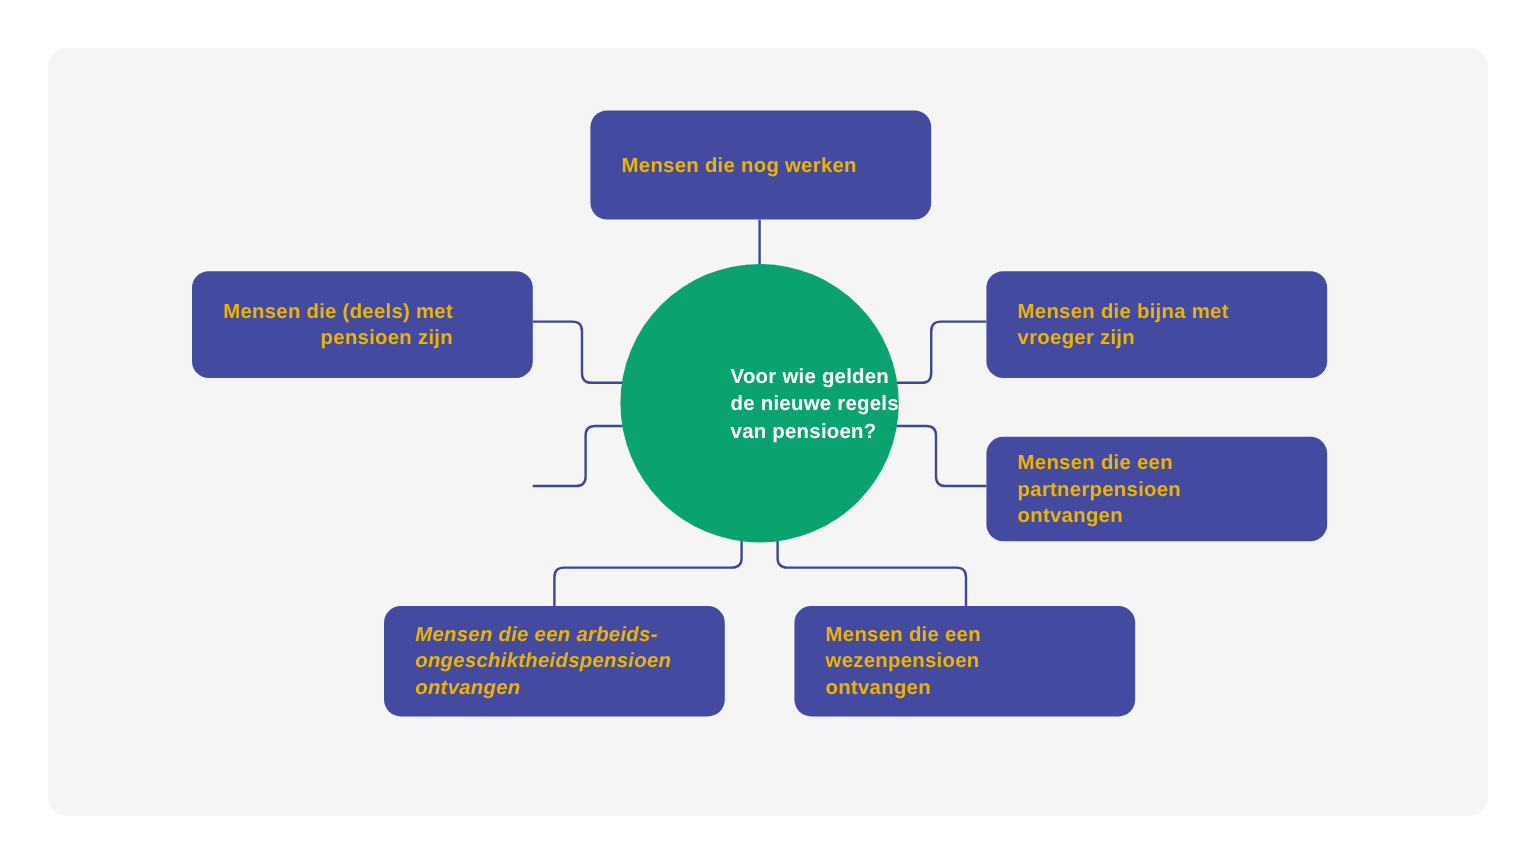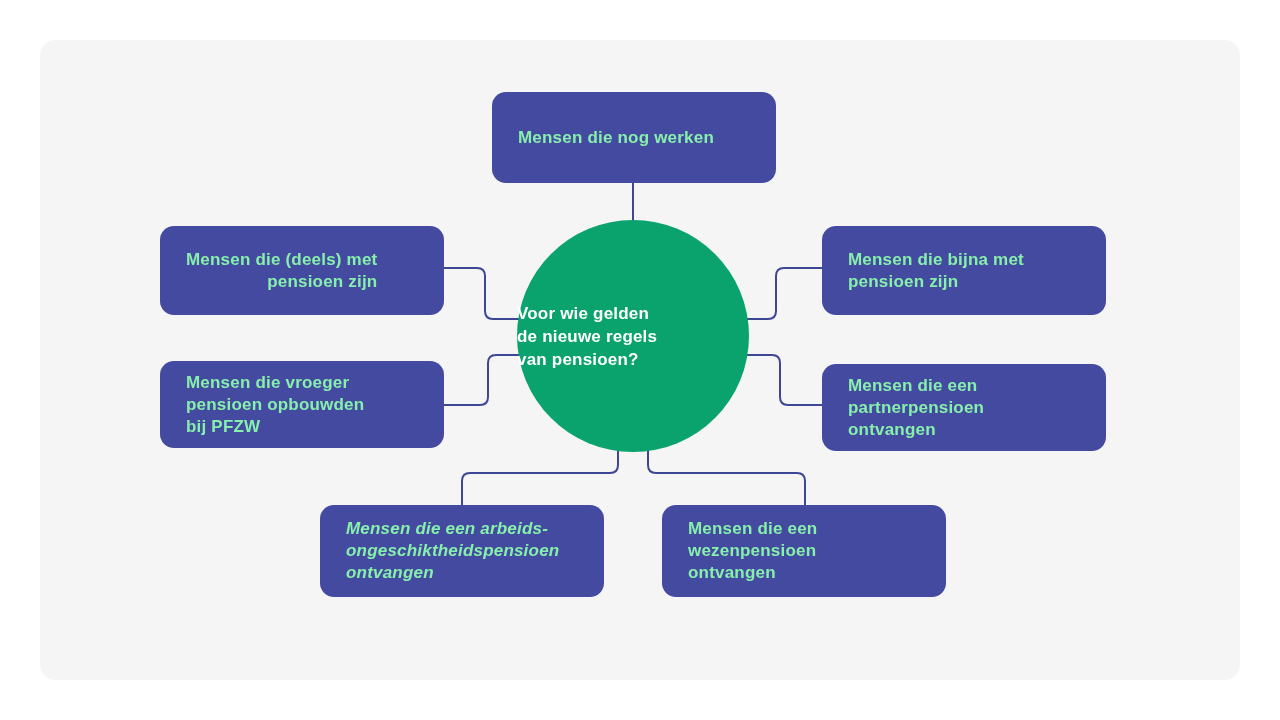--- a/index.html
+++ b/index.html
@@ -29,42 +29,42 @@
   }
   svg.connectors path {
     fill: none;
     stroke: var(--connector, #3d4795);
     stroke-width: 2;
   }
   .node {
     position: absolute;
     background: var(--node-fill, #444a9f);
     border-radius: 14px;
-    color: #86efac;
+    color: #eab308;
     display: flex;
     align-items: center;
     padding: 14px 26px;
   }
   .node .label {
     font-size: 17px;
     font-weight: bold;
     line-height: 22px;
     white-space: pre-line;
     letter-spacing: 0.2px;
   }
   .center-node {
     position: absolute;
     left: 517px; top: 220px;
     width: 232px; height: 232px;
     border-radius: 50%;
     background: var(--center-fill, #0ba36d);
     color: #ffffff;
     display: flex;
     align-items: center;
-    justify-content: flex-start;
+    justify-content: flex-end;
   }
   .center-node .label {
     font-size: 17px;
     font-weight: bold;
     line-height: 23px;
     white-space: pre-line;
     text-align: left;
     letter-spacing: 0.2px;
   }
   
@@ -101,29 +101,24 @@
 
   <div class="node node-top">
     <span class="label">Mensen die nog werken</span>
   </div>
 
   <div class="node node-left-upper">
     <span class="label">Mensen die (deels) met
 pensioen zijn</span>
   </div>
 
-  <div class="node node-left-lower">
-    <span class="label">Mensen die vroeger
-pensioen opbouwden
-bij PFZW</span>
-  </div>
 
   <div class="node node-right-upper">
     <span class="label">Mensen die bijna met
-pensioen zijn</span>
+vroeger zijn</span>
   </div>
 
   <div class="node node-right-lower">
     <span class="label">Mensen die een
 partnerpensioen
 ontvangen</span>
   </div>
 
   <div class="node node-bottom-left">
     <span class="label">Mensen die een arbeids-

